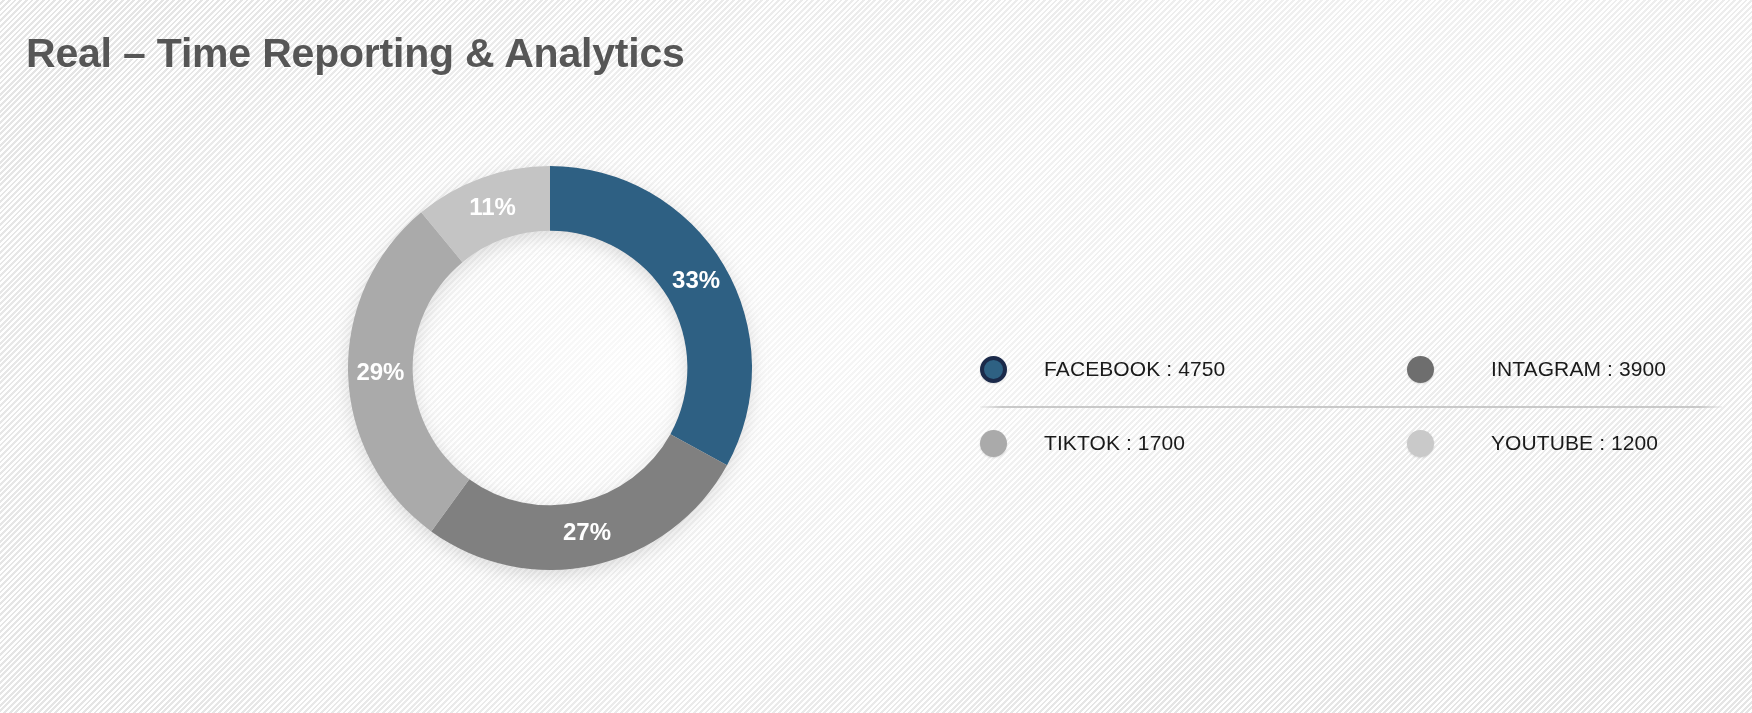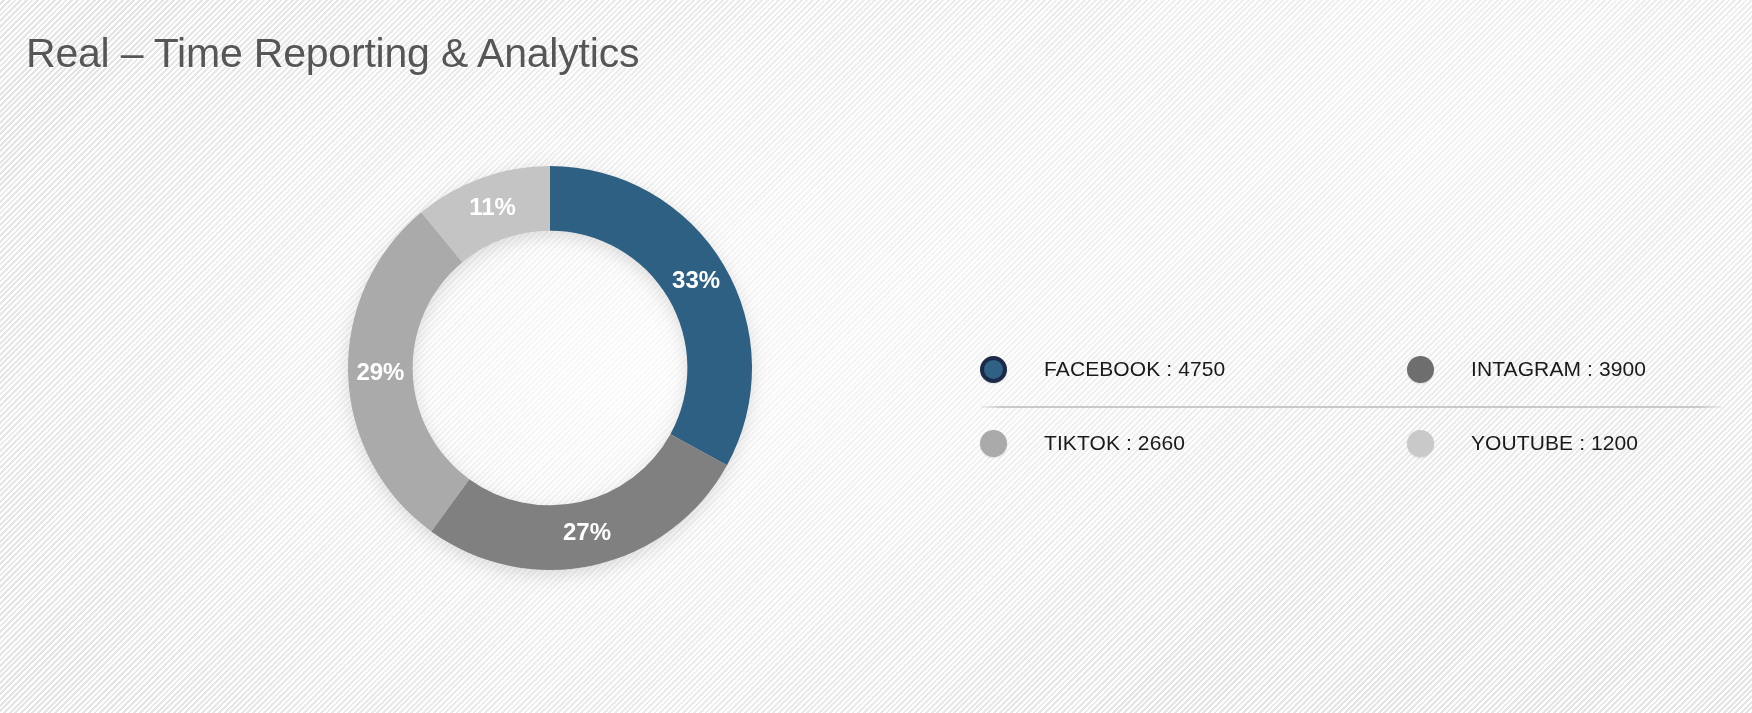--- a/index.html
+++ b/index.html
@@ -42,21 +42,21 @@
       radial-gradient(ellipse 1200px 800px at 80% 20%, rgba(255,255,255,0.55) 0%, rgba(255,255,255,0) 70%);
     pointer-events: none;
   }
 
   
   #page-title {
     position: absolute;
     left: 26px;
     top: 30px;
     font-size: 41px;
-    font-weight: 400;
+    font-weight: 700;
     letter-spacing: -0.2px;
     color: #565656;
     white-space: nowrap;
     z-index: 5;
     text-shadow: 0 1px 0 rgba(255,255,255,0.9);
     text-align: center;
   }
 
   
   #donut-wrap {
@@ -97,20 +97,21 @@
     height: 62px;
   }
   .legend-item {
     display: flex;
     align-items: center;
     width: 50%;
     box-sizing: border-box;
   }
   .legend-item.right {
     padding-left: 56px;
+    gap: 20px;
   }
   .legend-dot {
     width: 27px;
     height: 27px;
     border-radius: 50%;
     flex: 0 0 auto;
     box-shadow: 0 1px 2px rgba(0,0,0,0.12);
   }
   .legend-dot.bordered {
     border: 4px solid #1b2a4a;
@@ -172,21 +173,21 @@
         <span class="legend-dot" style="background: rgb(110, 110, 110);"></span>
         <span class="legend-text">INTAGRAM : 3900</span>
       </div>
     </div>
 
     <div class="legend-divider"></div>
 
     <div class="legend-row">
       <div class="legend-item">
         <span class="legend-dot" style="background: rgb(170, 170, 170);"></span>
-        <span class="legend-text">TIKTOK : 2660</span>
+        <span class="legend-text">TIKTOK : 1700</span>
       </div>
       <div class="legend-item right">
         <span class="legend-dot" style="background: rgb(201, 201, 201);"></span>
         <span class="legend-text">YOUTUBE : 1200</span>
       </div>
     </div>
 
   </div>
 
 </div>

